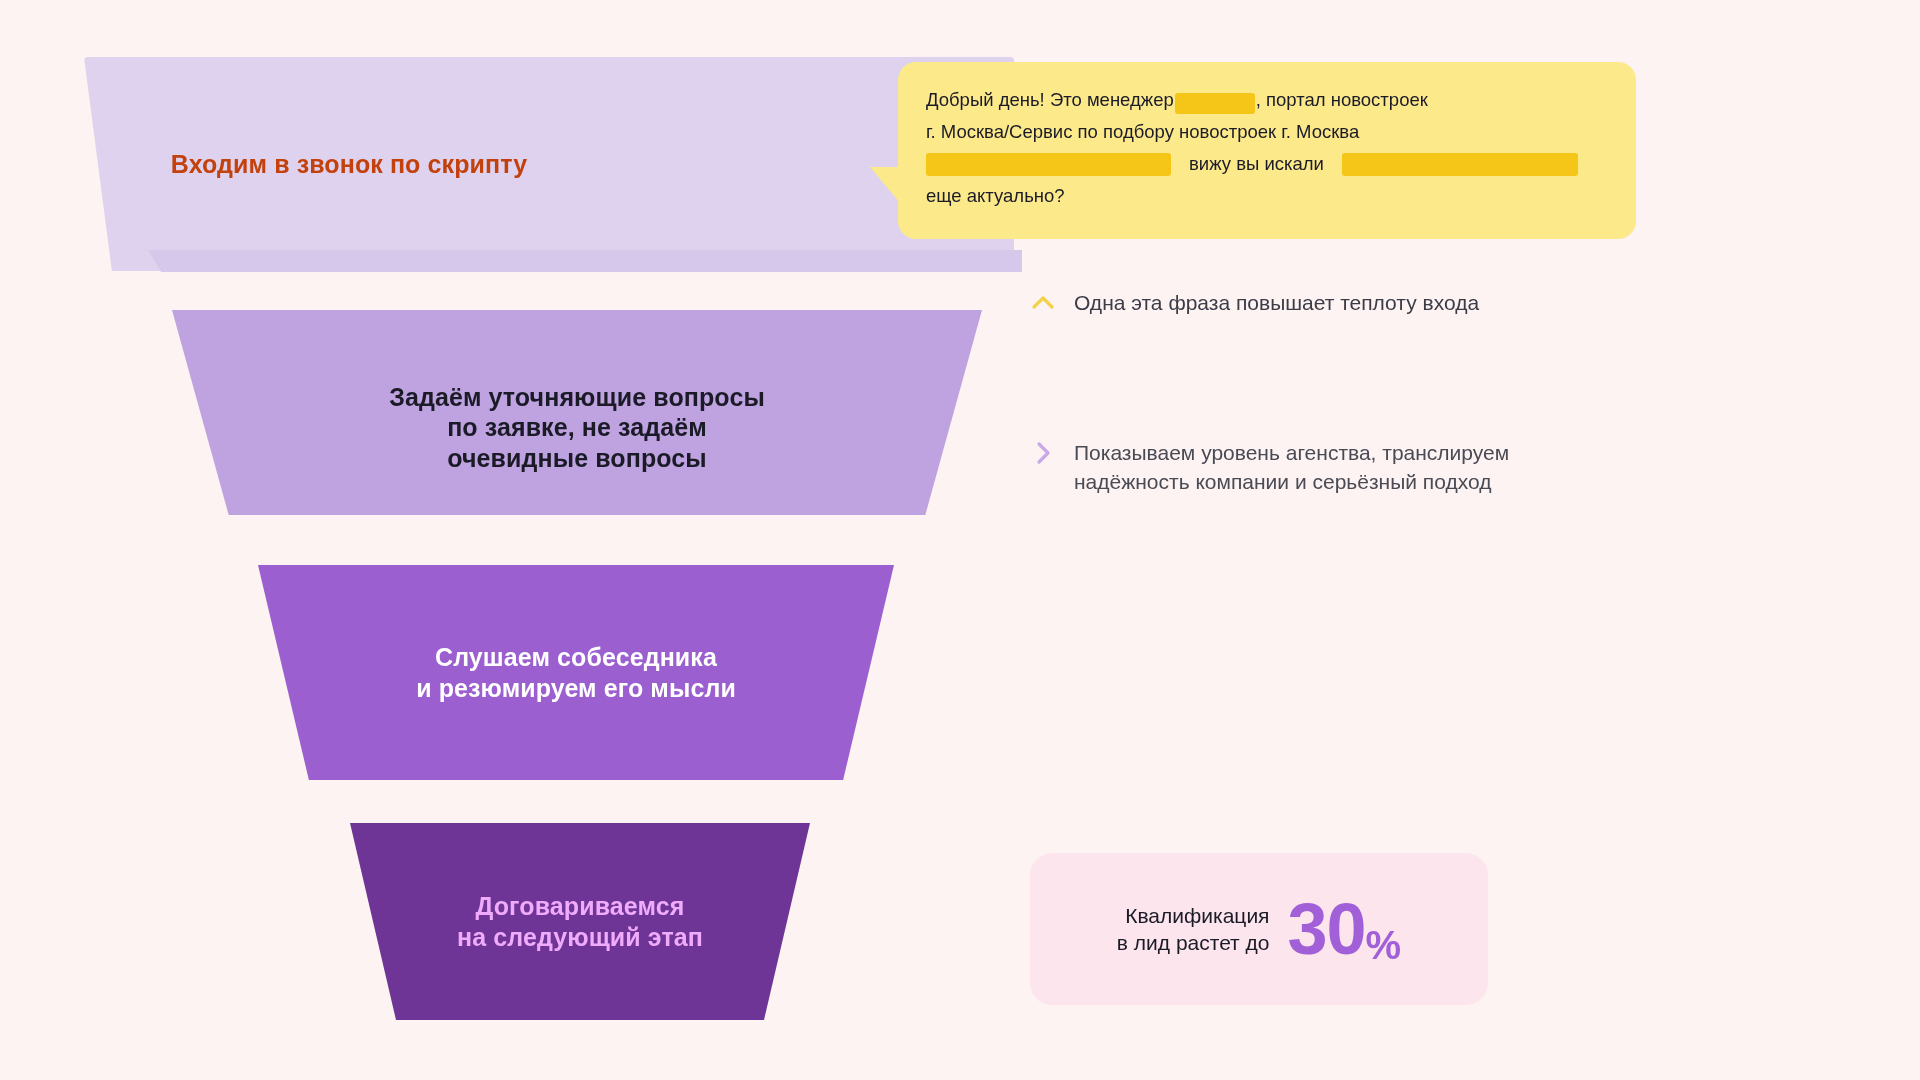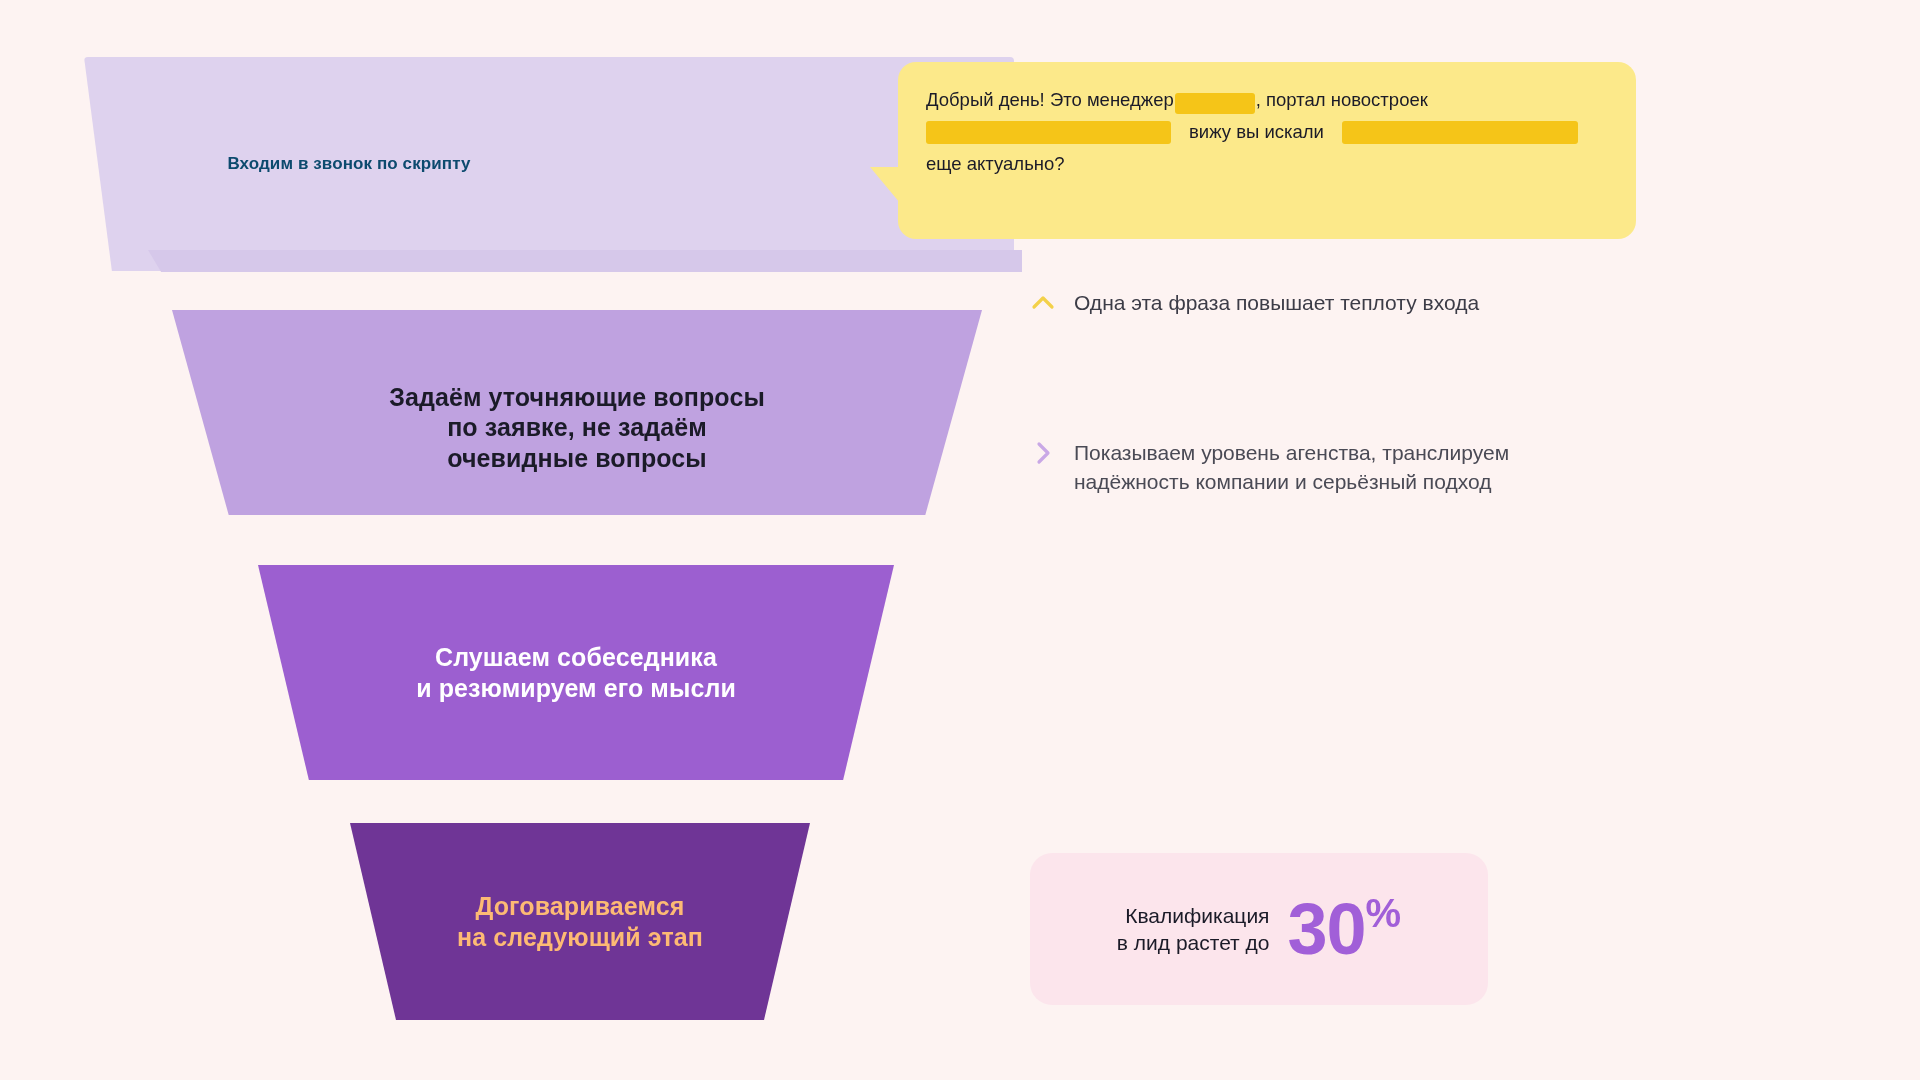--- a/index.html
+++ b/index.html
@@ -49,22 +49,22 @@
   #stage-1 {
     left: 84px;
     top: 57px;
     width: 930px;
     height: 214px;
     background: #ded2ee;
     clip-path: polygon(0 0, 100% 0, 100% 100%, 3.0% 100%);
     border-radius: 4px;
   }
   #stage-1 .stage-label {
-    font-size: 17px;
-    color: #0c4a6e;
+    font-size: 25px;
+    color: #c2410c;
     margin-right: 400px;
   }
 
   
   #stage-1-foot {
     left: 148px;
     top: 250px;
     width: 874px;
     height: 22px;
     background: #d6c8ea;
@@ -104,21 +104,21 @@
   #stage-4 {
     left: 350px;
     top: 823px;
     width: 460px;
     height: 197px;
     background: #6f3596;
     clip-path: polygon(0 0, 100% 0, 90% 100%, 10% 100%);
   }
   #stage-4 .stage-label {
     font-size: 25px;
-    color: #fdba74;
+    color: #f0abfc;
   }
 
   
   #speech-bubble {
     position: absolute;
     left: 898px;
     top: 62px;
     width: 738px;
     height: 177px;
     background: #fce98a;
@@ -206,21 +206,21 @@
   #stat-card .stat-label {
     font-size: 21px;
     line-height: 27px;
     color: #1b1b28;
     text-align: right;
     white-space: pre-line;
     font-weight: normal;
   }
   #stat-card .stat-value {
     display: flex;
-    align-items: flex-start;
+    align-items: flex-end;
     color: #a15fd8;
   }
   #stat-card .stat-number {
     font-size: 72px;
     font-weight: bold;
     letter-spacing: -1px;
     line-height: 1;
   }
   #stat-card .stat-unit {
     font-size: 40px;
@@ -254,20 +254,21 @@
     <div class="stage" id="stage-4">
       <div class="stage-label">Договариваемся
 на следующий этап</div>
     </div>
   </div>
 
   <div id="speech-bubble">
     <div class="bubble-text">
       <span>Добрый день! Это менеджер</span><span class="redact r1"></span><span>, портал новостроек</span>
       <br>
+      <span>г. Москва/Сервис по подбору новостроек г. Москва</span>
       <span class="bubble-line3">
         <span class="redact r2"></span>
         <span class="bubble-mid-text">вижу вы искали</span>
         <span class="redact r3"></span>
       </span>
       <span>еще актуально?</span>
     </div>
   </div>
 
   <div class="annotation" id="annotation-1">

